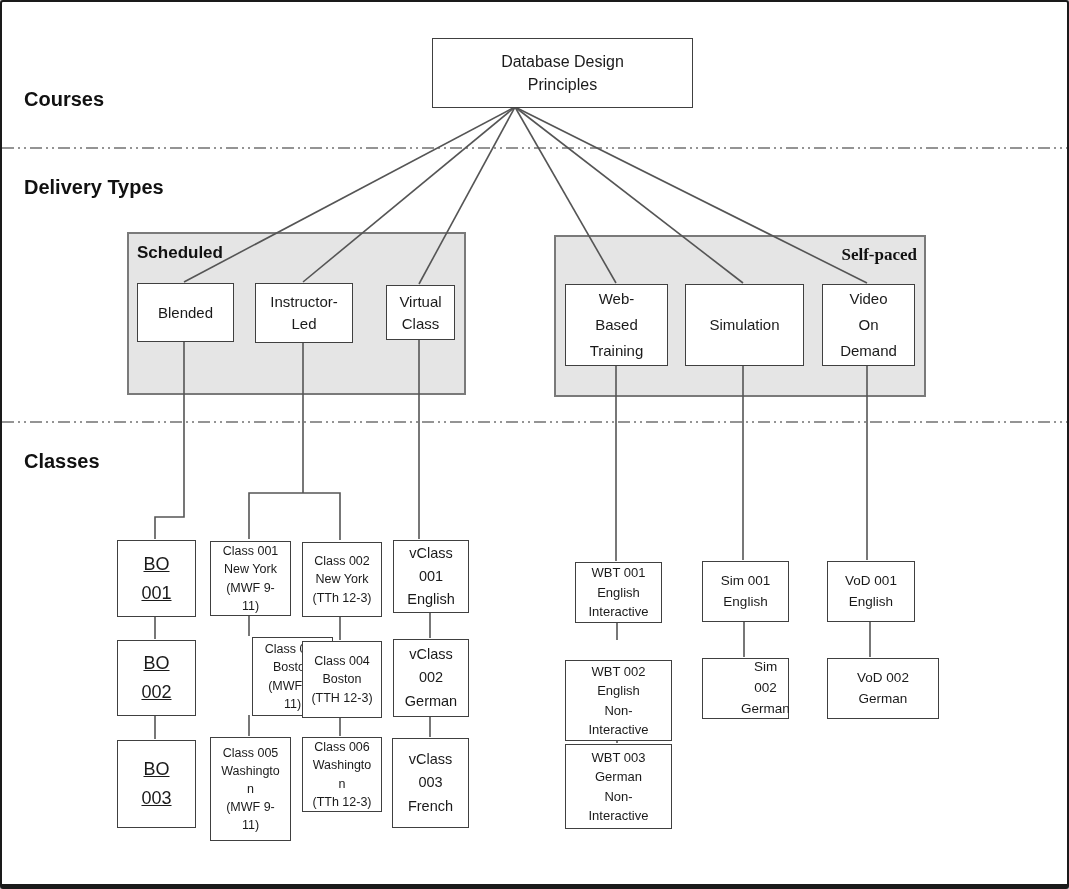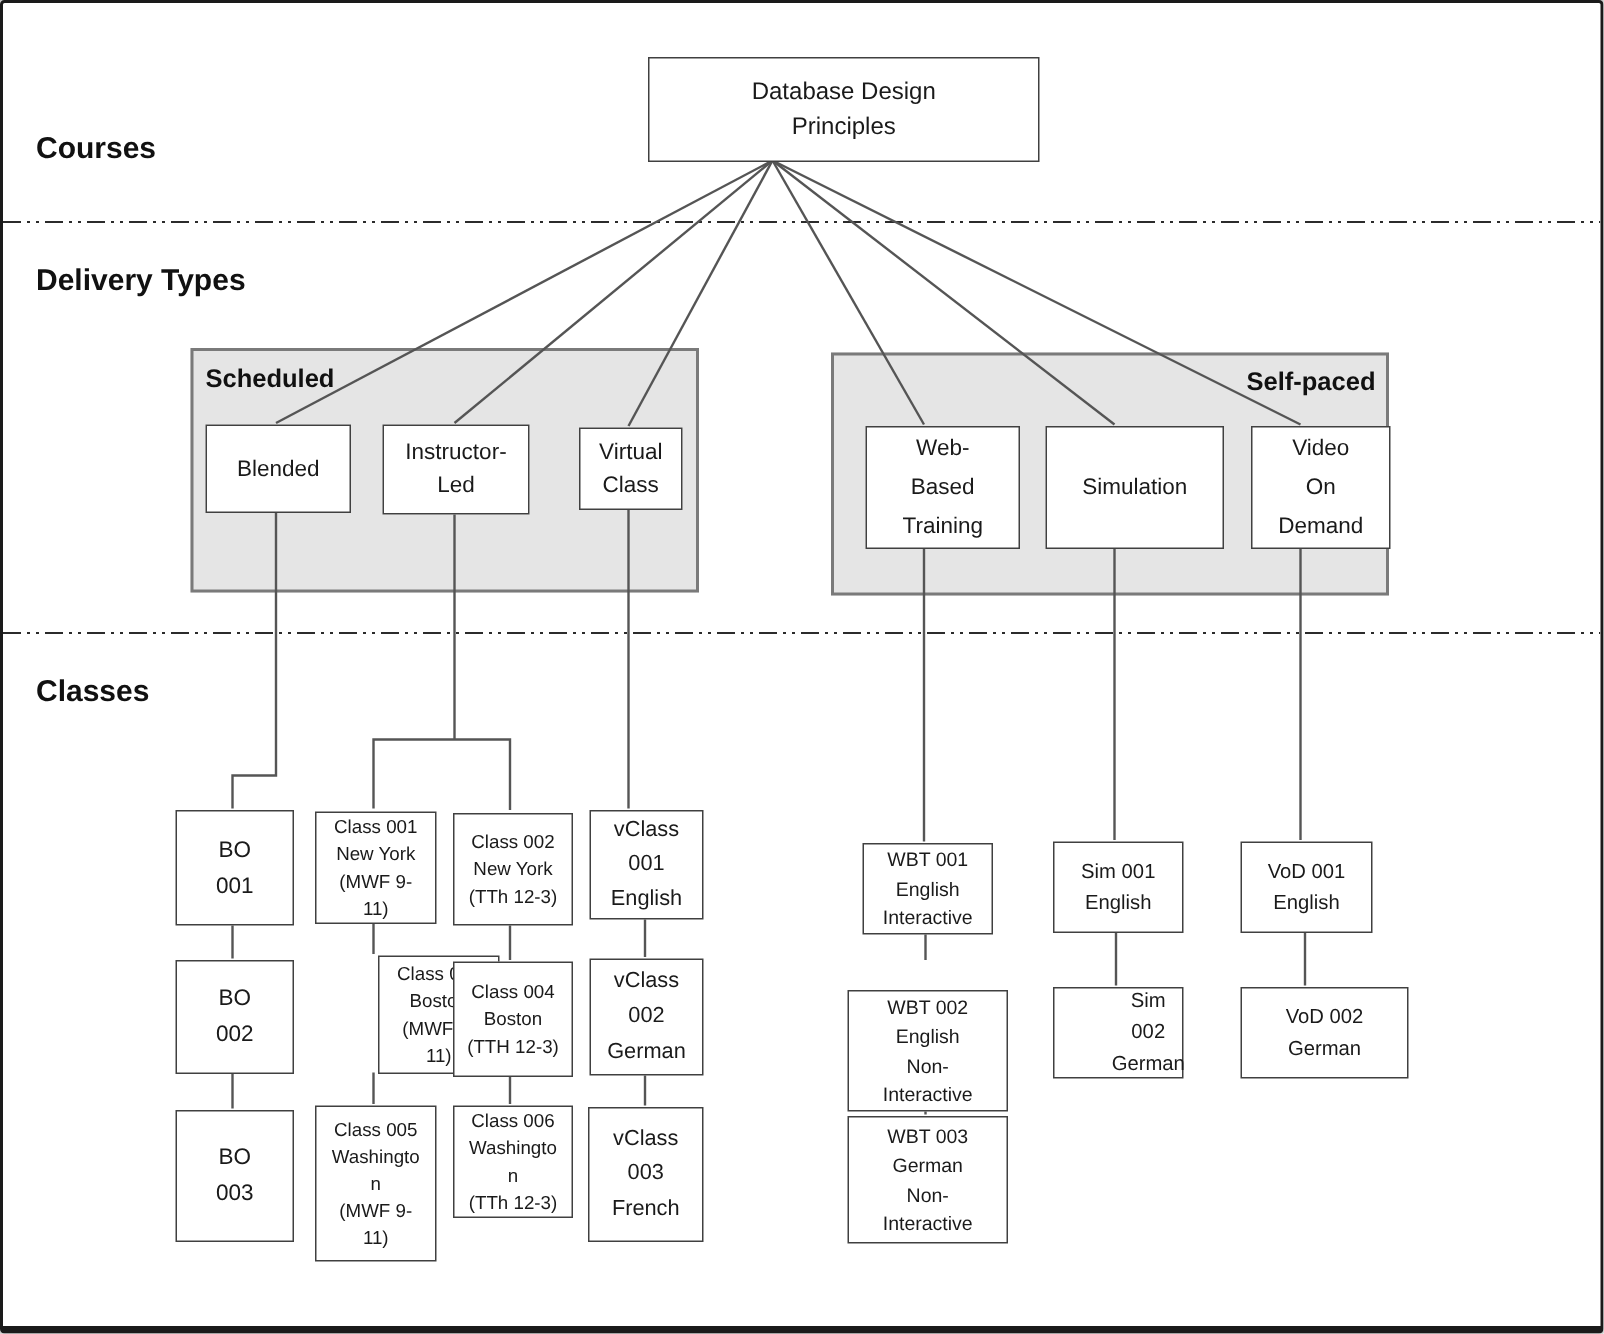--- a/index.html
+++ b/index.html
@@ -38,41 +38,41 @@
     box-sizing:border-box;
     background:#ffffff;
     border:1.5px solid #404040;
     display:flex;align-items:center;justify-content:center;
     text-align:center;
     white-space:pre-line;
     color:#1a1a1a;
   }
   .course-box{font-size:16px;line-height:1.45;}
   .dt{font-size:15px;line-height:1.45;}
-  .dt-sp{font-size:15px;line-height:1.72;margin-left:12px;}
-  .bo{font-size:15px;line-height:1.6;}
+  .dt-sp{font-size:15px;line-height:1.72;}
+  .bo{font-size:18px;line-height:1.6;text-decoration:underline;}
   .cls{font-size:12.5px;line-height:1.45;}
   .vcls{font-size:14.5px;line-height:1.6;}
   .wbt{font-size:13px;line-height:1.5;}
   .sp-cls{font-size:13.5px;line-height:1.55;}
 </style>
 </head>
 <body>
 
 <div id="stage">
 
   <div class="section-label" style="left:22px;top:86px;">Courses</div>
   <div class="section-label" style="left:22px;top:174px;">Delivery Types</div>
   <div class="section-label" style="left:22px;top:448px;">Classes</div>
 
   <div class="group" style="left:125px;top:230px;width:339px;height:163px;">
     <span class="group-label" style="left:8px;top:9px;">Scheduled</span>
   </div>
   <div class="group" style="left:552px;top:233px;width:372px;height:162px;">
-    <span class="group-label" style="right:7px;top:8px;">Self-paced</span>
+    <span class="group-label" style="right:7px;top:8px;font-family:Liberation Serif, serif;">Self-paced</span>
   </div>
 
   <svg class="layer lines" width="1065" height="884" viewBox="0 0 1065 884">
     <g stroke="#2b2b2b" stroke-width="1.2" fill="none" stroke-dasharray="12 4 2 4 2 4">
       <line x1="0" y1="146" x2="1065" y2="146"></line>
       <line x1="0" y1="420" x2="1065" y2="420"></line>
     </g>
     <g stroke="#555555" stroke-width="1.6" fill="none">
 
       <line x1="513" y1="105" x2="182" y2="280"></line>

